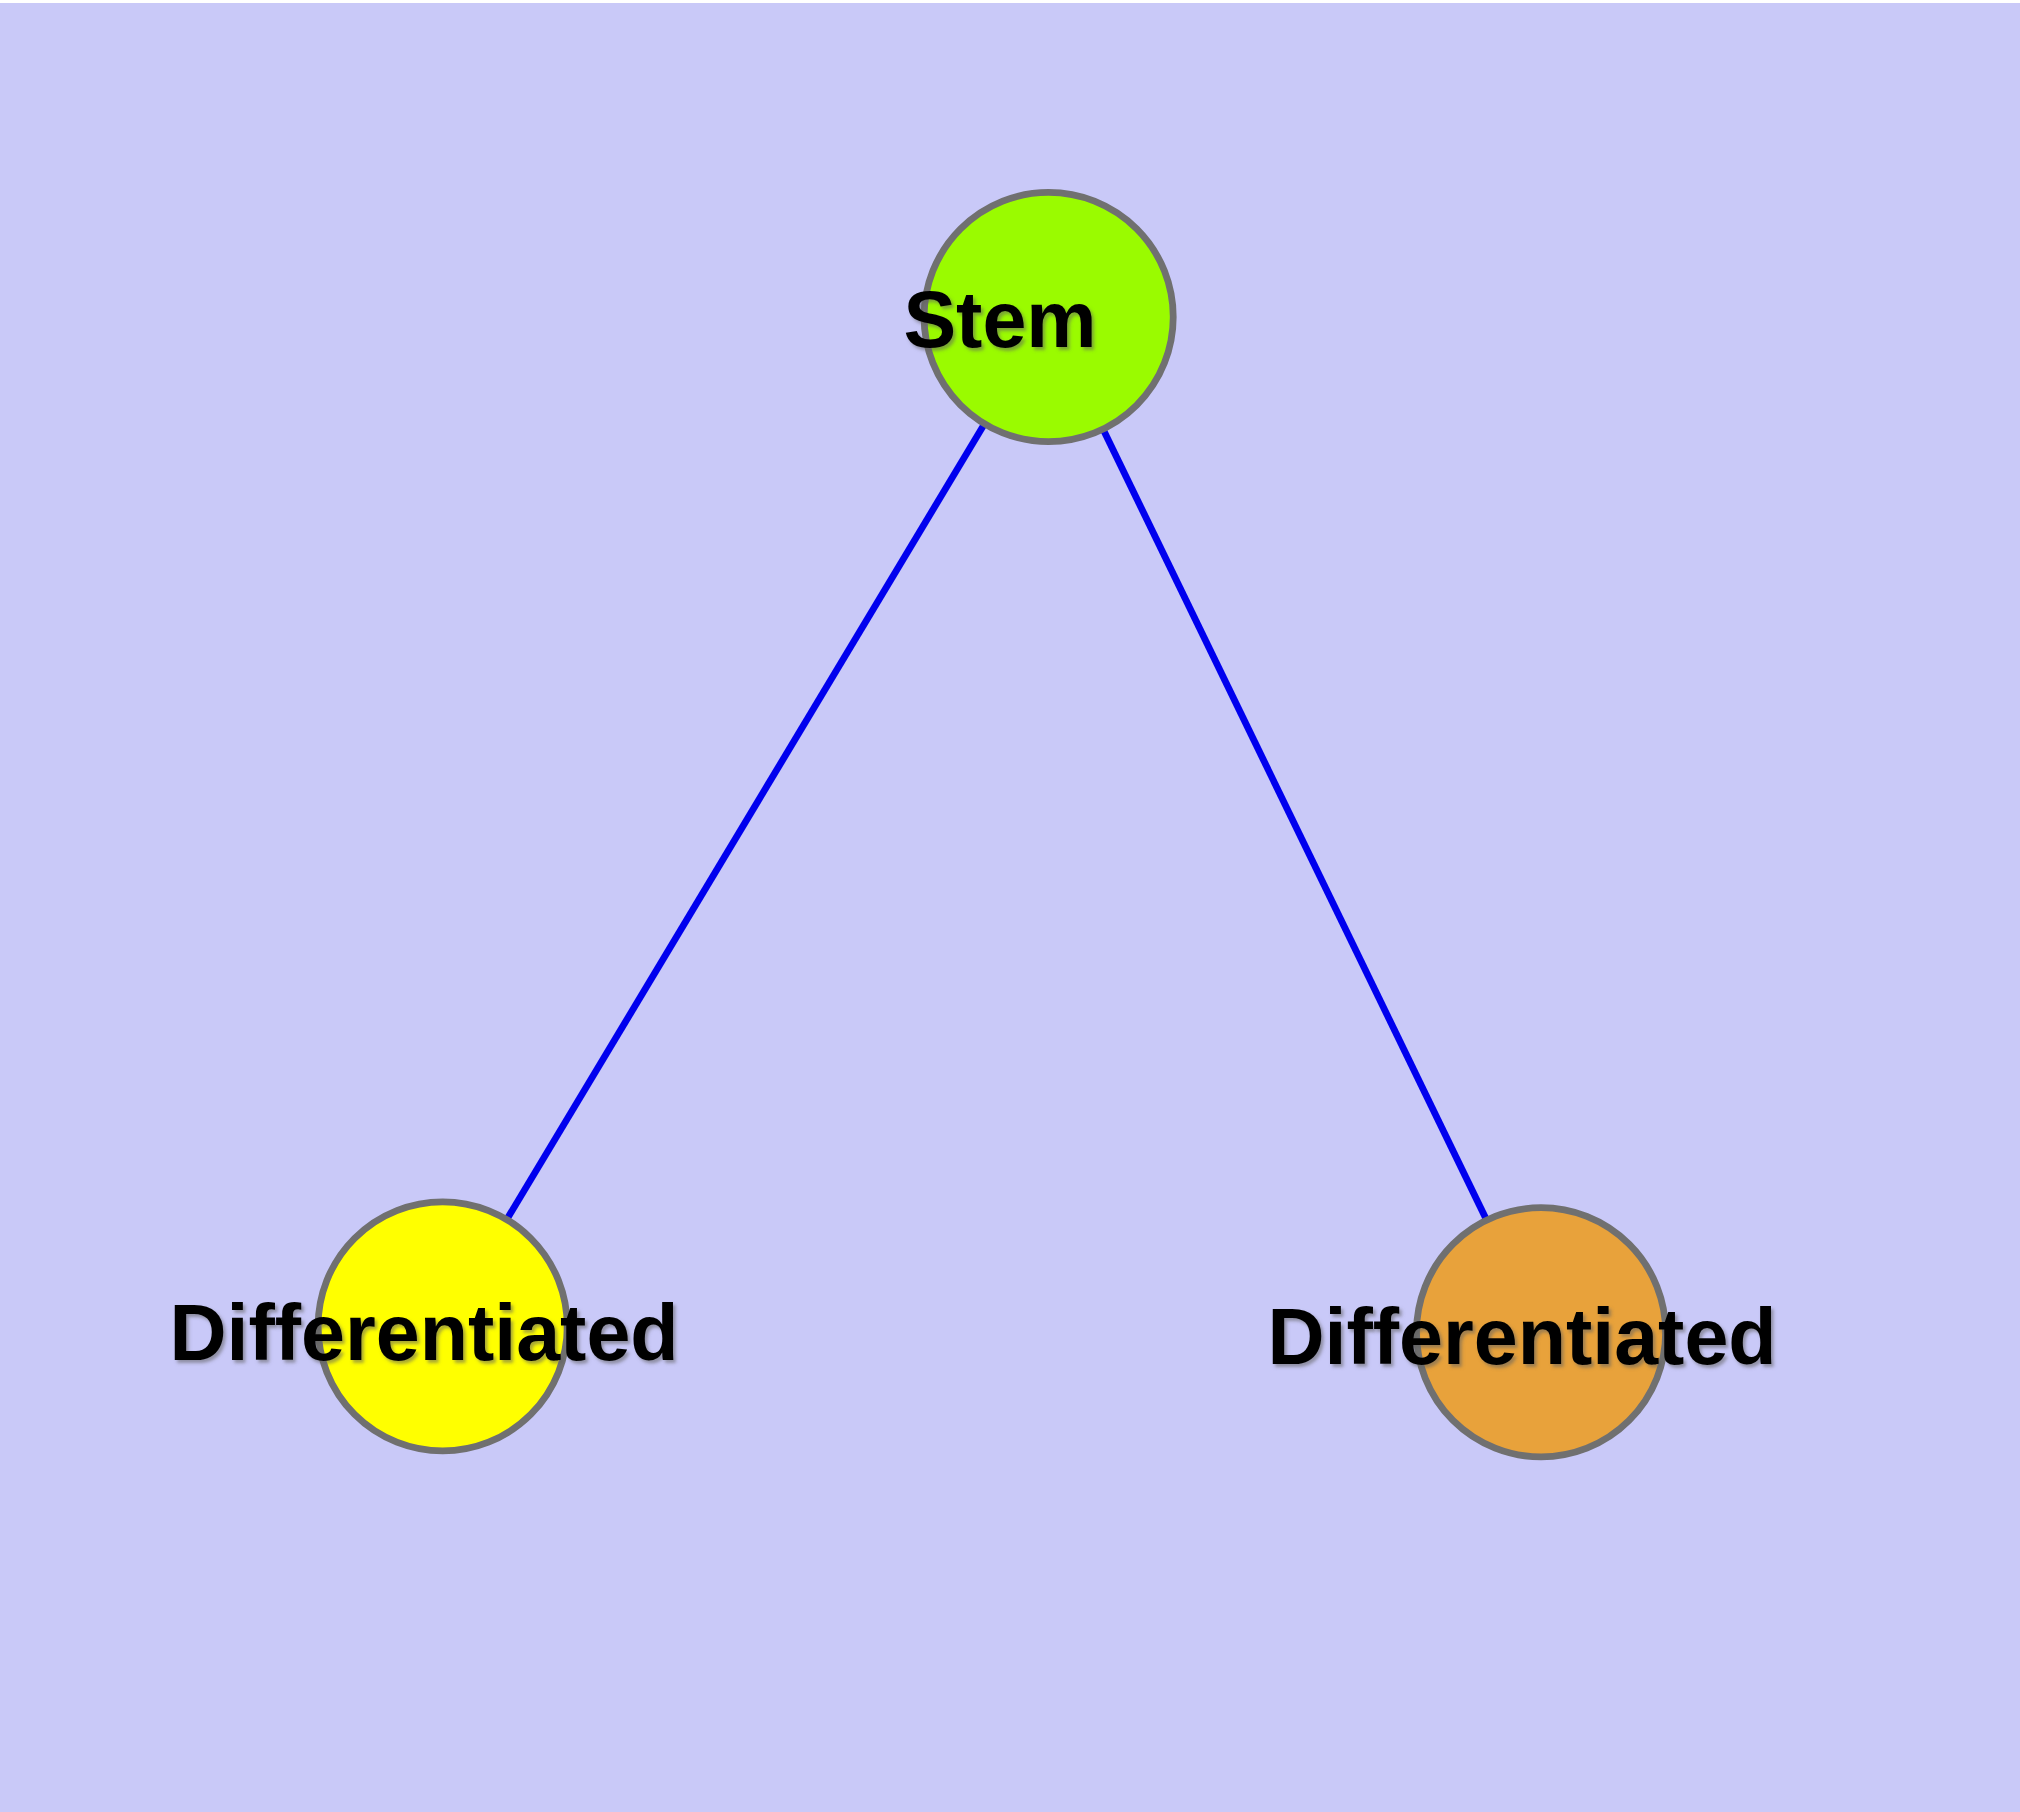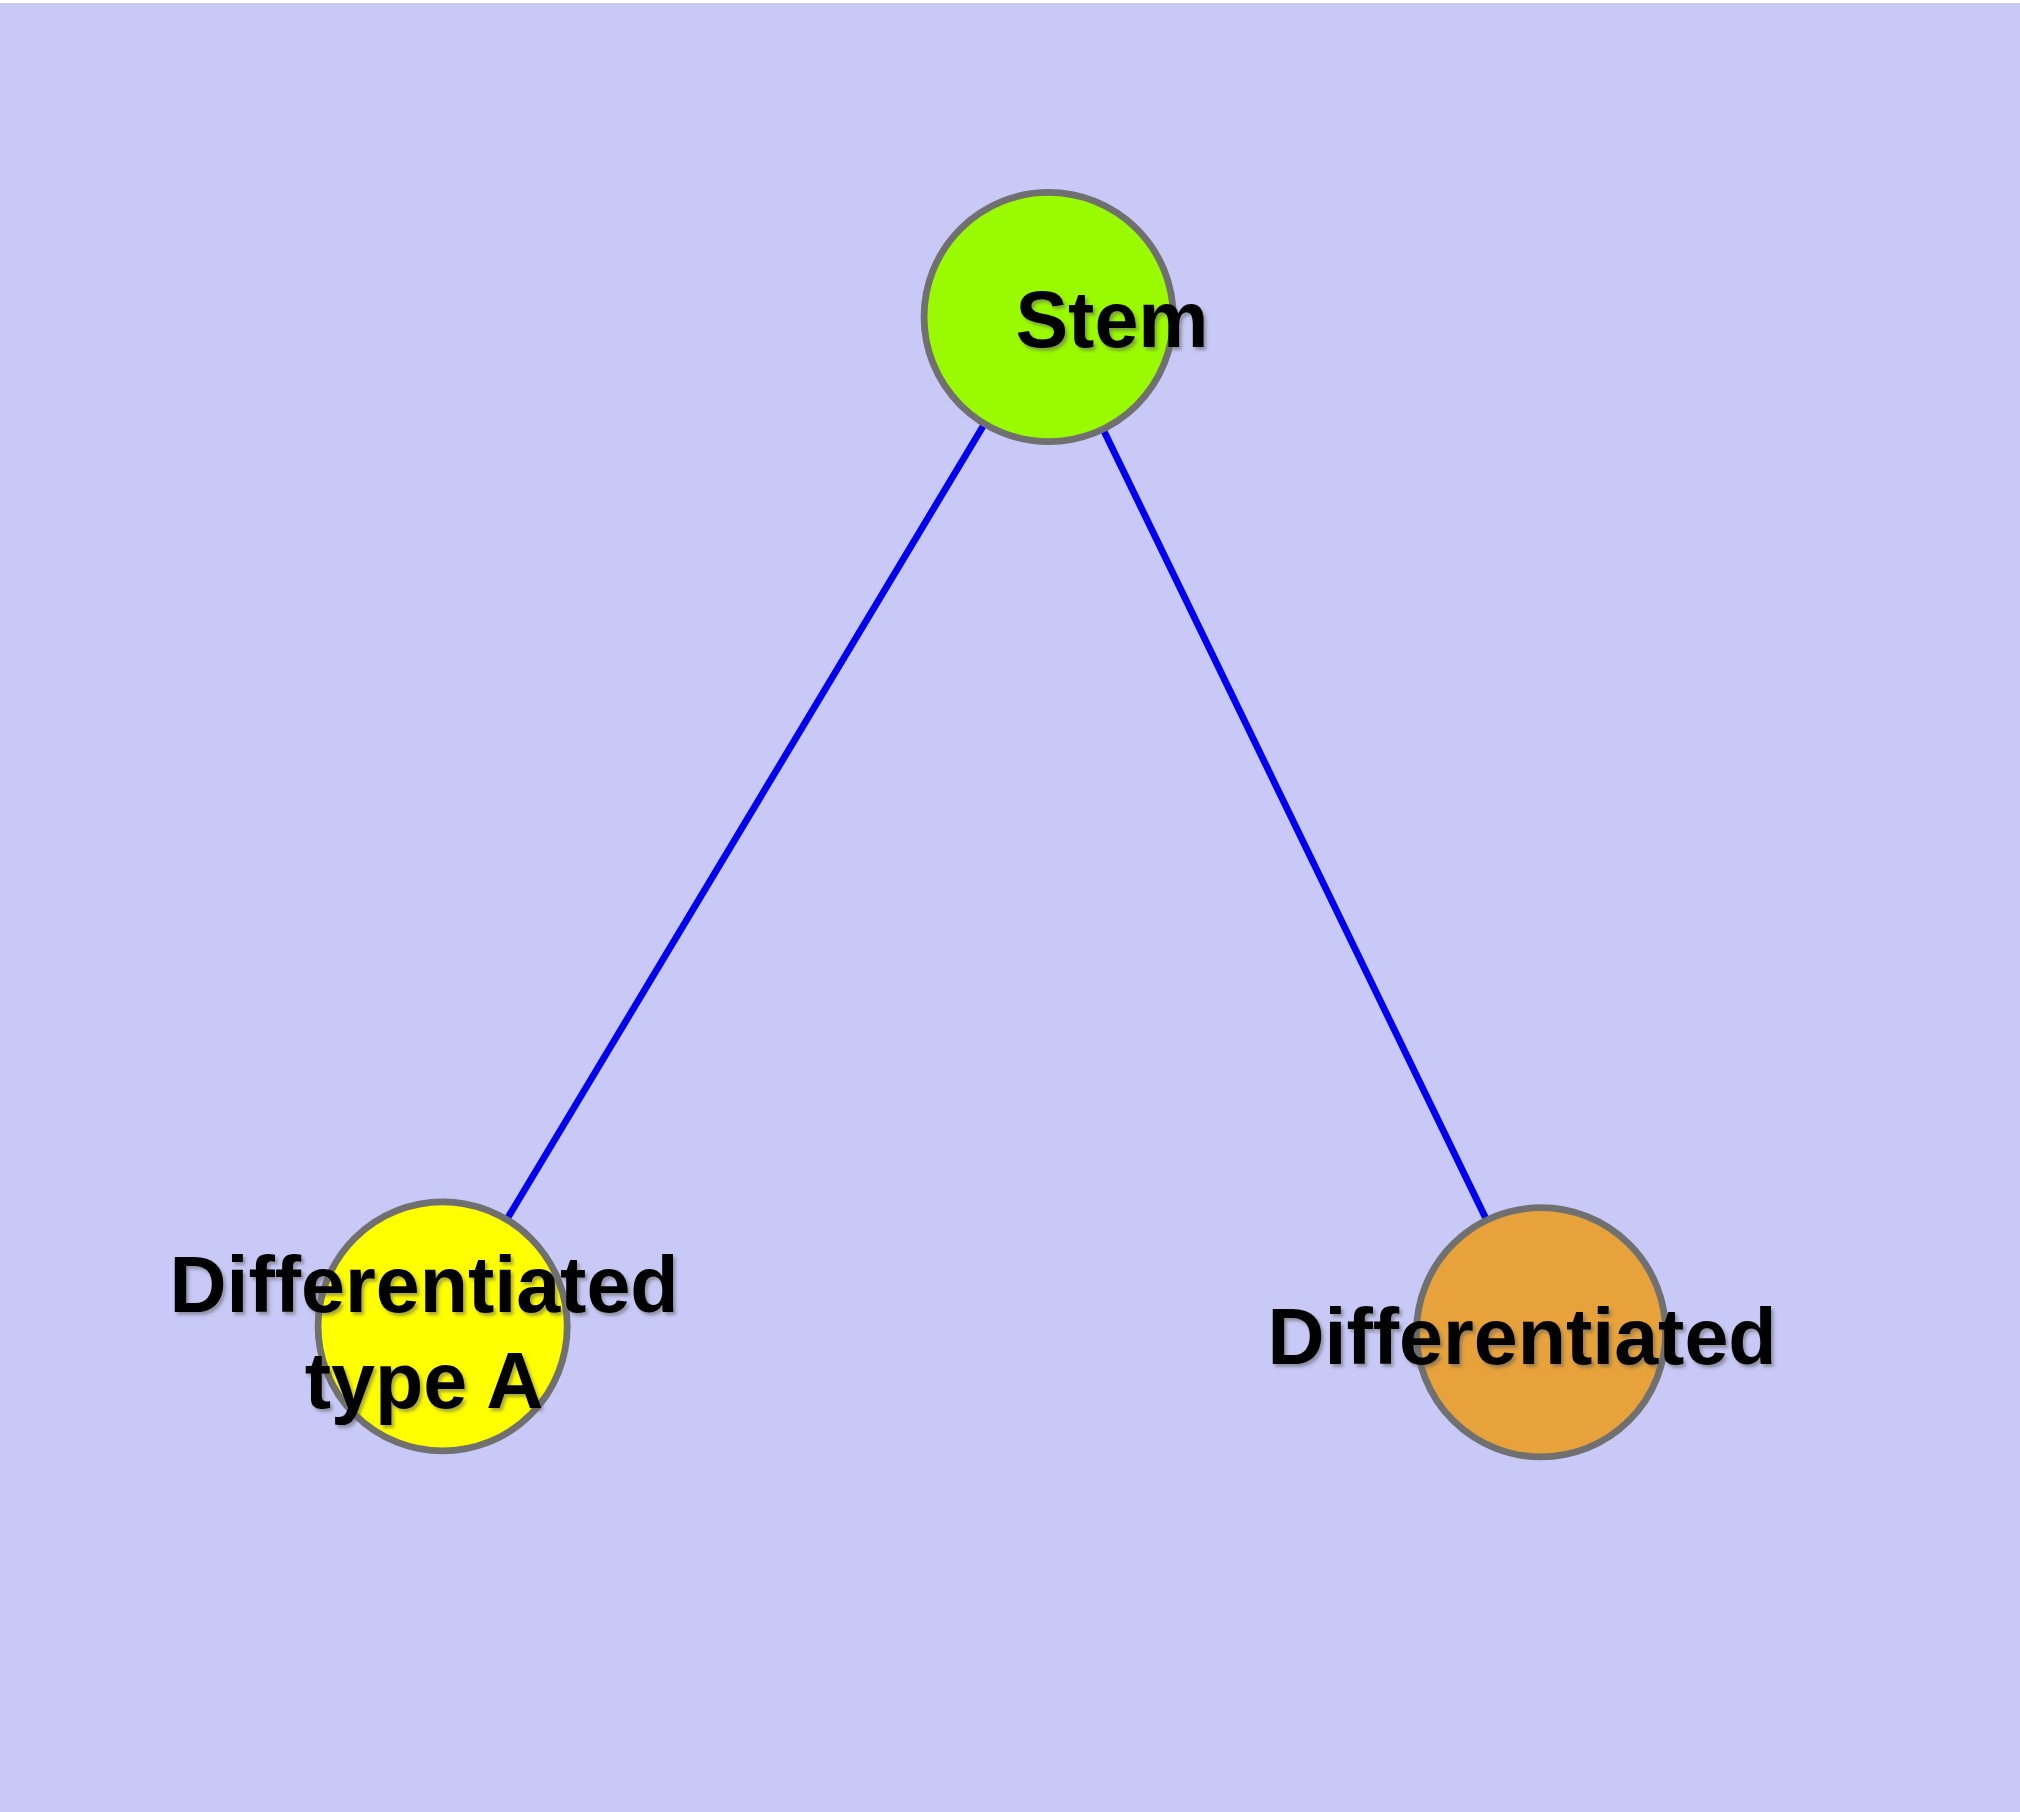--- a/index.html
+++ b/index.html
@@ -39,21 +39,21 @@
     position: absolute;
     transform: translate(-50%, -50%);
     color: #000000;
     font-weight: bold;
     font-size: 79px;
     line-height: 96px;
     text-align: center;
     white-space: nowrap;
     text-shadow: 2.5px 2.5px 3.4px rgba(96, 96, 96, 0.55);
   }
-  #stem-label  { left: 1112px; top: 320px; text-align: center; }
+  #stem-label  { left: 1000px; top: 320px; text-align: center; }
   #type-a-label { left: 424px;  top: 1333px; }
   #type-b-label { left: 1522px; top: 1337px; }
 </style>
 </head>
 <body>
 
 <div id="canvas">
 
   <svg id="graph-svg" width="2021" height="1812" viewBox="0 0 2384 2138">
 
@@ -67,21 +67,20 @@
 
     <circle cx="522" cy="1565" r="147" class="node-circle" fill="#ffff00"></circle>
 
     <circle cx="1818" cy="1572" r="147" class="node-circle" fill="#e8a23b"></circle>
   </svg>
 
   <div id="stem-label" class="node-label">Stem</div>
 
   <div id="type-a-label" class="node-label">
     <div>Differentiated</div>
-    <div>type A</div>
   </div>
 
   <div id="type-b-label" class="node-label">
     <div>Differentiated</div>
   </div>
 
   <div id="top-margin"></div>
 </div>
 
 

